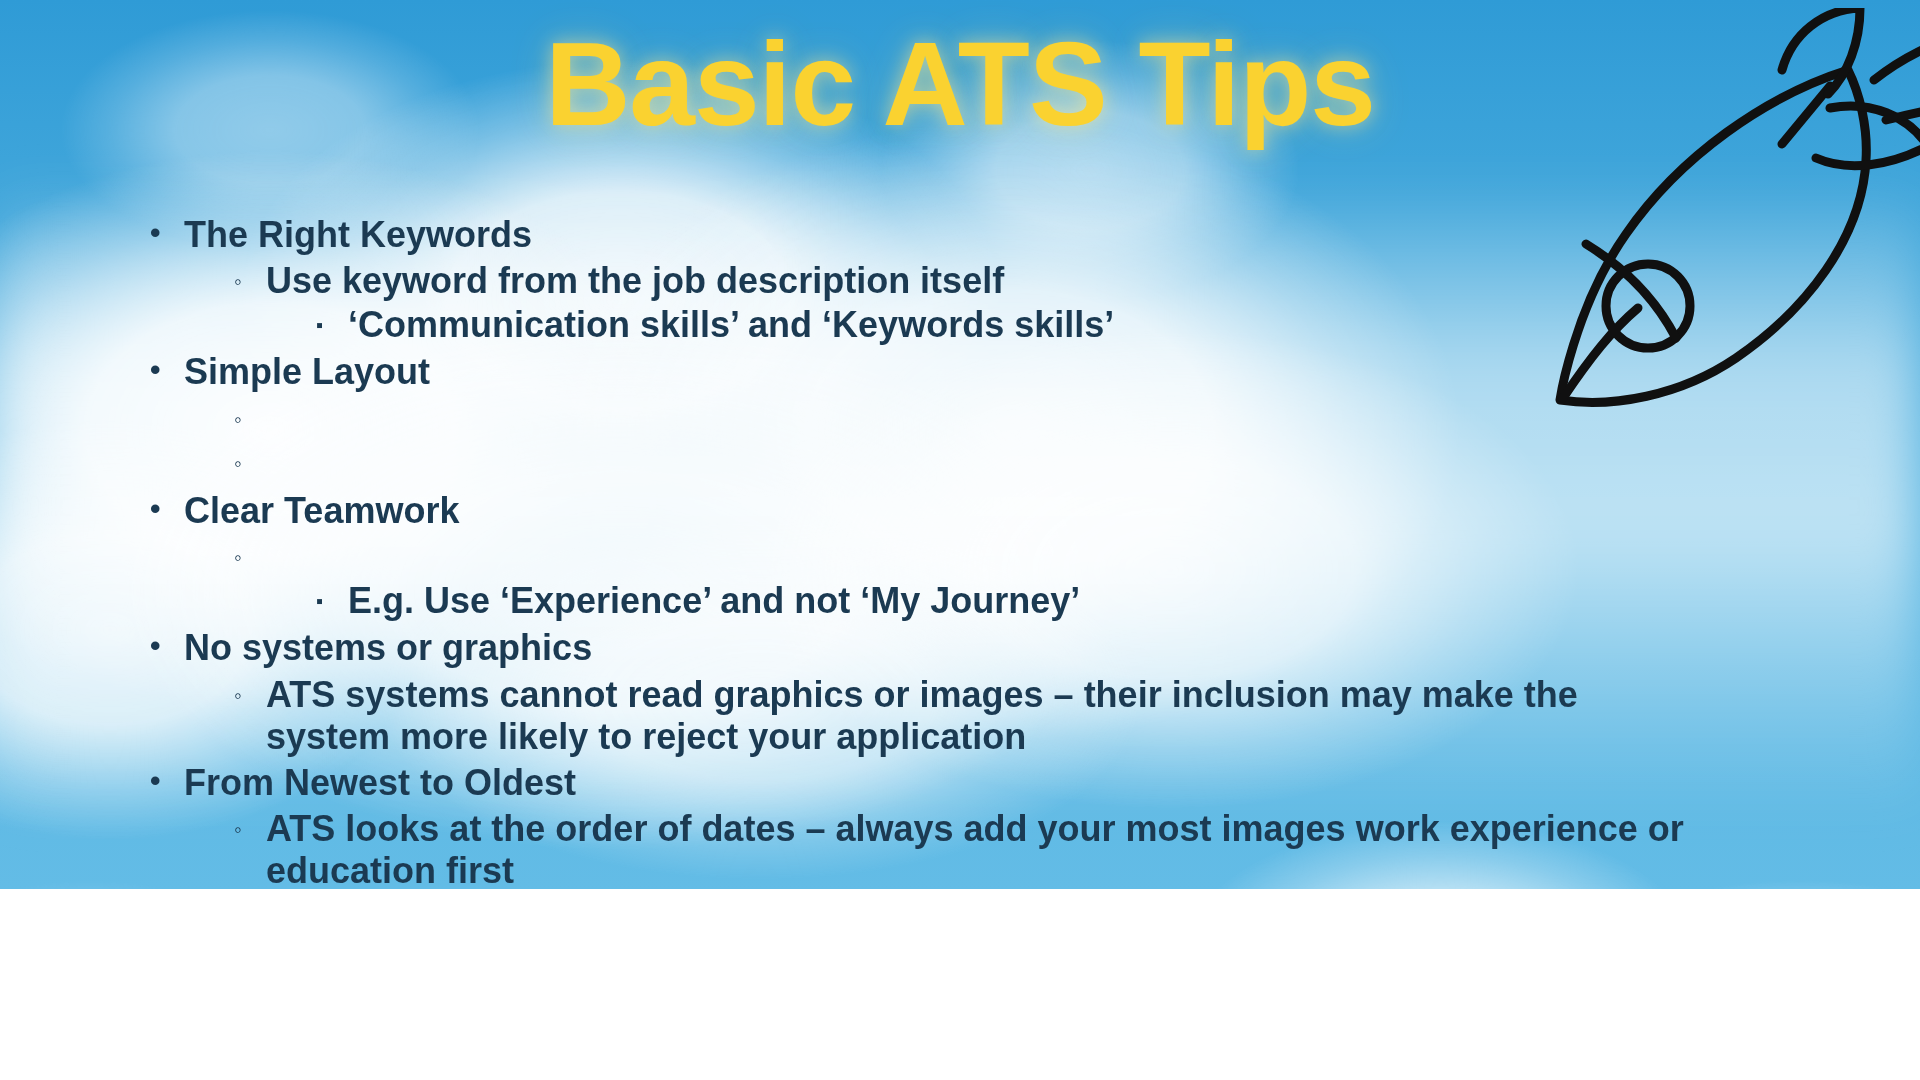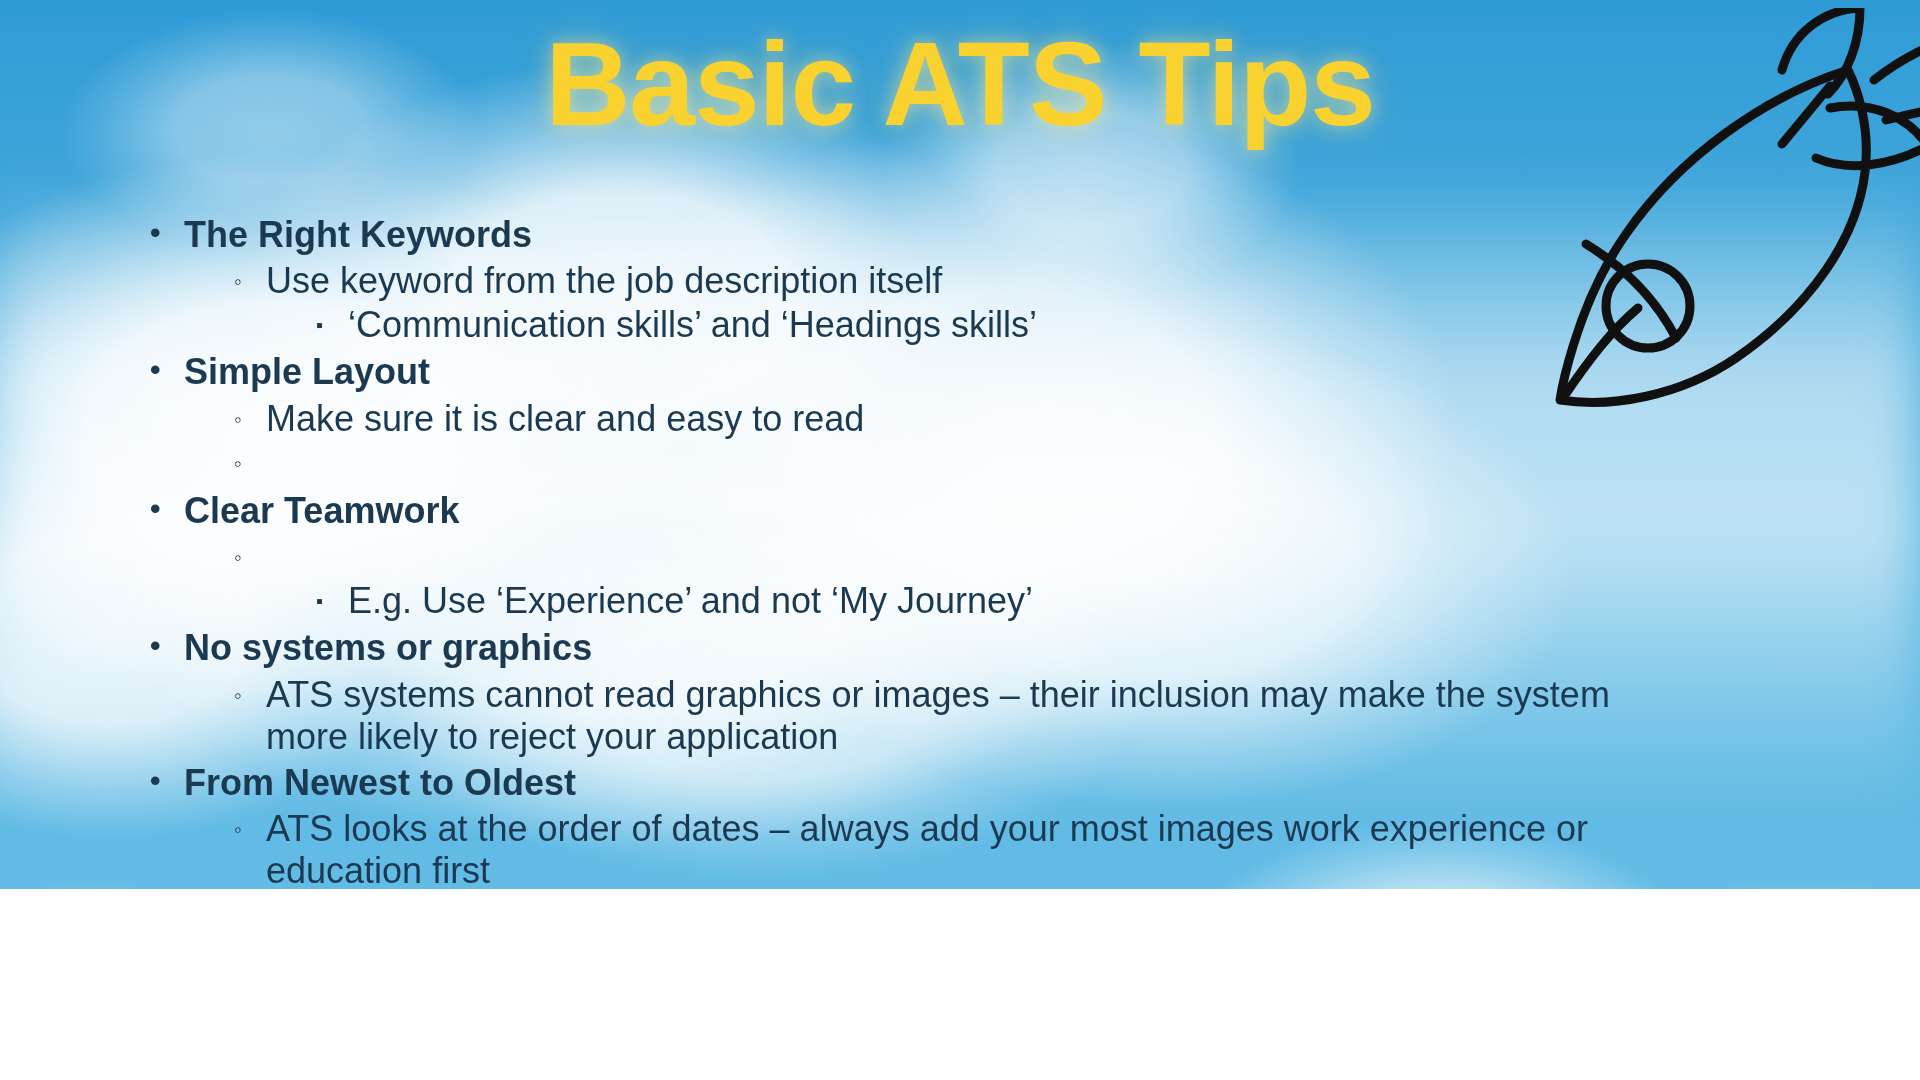--- a/index.html
+++ b/index.html
@@ -85,21 +85,21 @@
     flex: 0 0 auto;
     display: inline-block;
     text-align: left;
     color: #1B3A52;
   }
   .lvl1 .marker { width: 34px; font-size: 30px; line-height: 1.55; }
   .lvl2 .marker { width: 32px; font-size: 22px; line-height: 2.00; }
   .lvl3 .marker { width: 32px; font-size: 20px; line-height: 2.15; }
 
   .txt { flex: 1 1 auto; }
-  .lvl2 .txt, .lvl3 .txt { max-width: 1420px; }
+  .lvl2 .txt, .lvl3 .txt { max-width: 1420px; font-weight: bold; }
 </style>
 </head>
 <body>
 
 <div class="slide">
 
   <div class="sky">
     <div class="cloud c12"></div>
     <div class="cloud c11"></div>
     <div class="cloud c2"></div>
@@ -149,31 +149,30 @@
       <span class="txt">The Right Keywords</span>
     </div>
 
     <div class="row lvl2">
       <span class="marker">◦</span>
       <span class="txt">Use keyword from the job description itself</span>
     </div>
 
     <div class="row lvl3">
       <span class="marker">▪</span>
-      <span class="txt">‘Communication skills’ and ‘Headings skills’</span>
+      <span class="txt">‘Communication skills’ and ‘Keywords skills’</span>
     </div>
 
     <div class="row lvl1">
       <span class="marker">•</span>
       <span class="txt">Simple Layout</span>
     </div>
 
     <div class="row lvl2">
       <span class="marker">◦</span>
-      <span class="txt">Make sure it is clear and easy to read</span>
     </div>
 
     <div class="row lvl2">
       <span class="marker">◦</span>
     </div>
 
     <div class="row lvl1">
       <span class="marker">•</span>
       <span class="txt">Clear Teamwork</span>
     </div>

